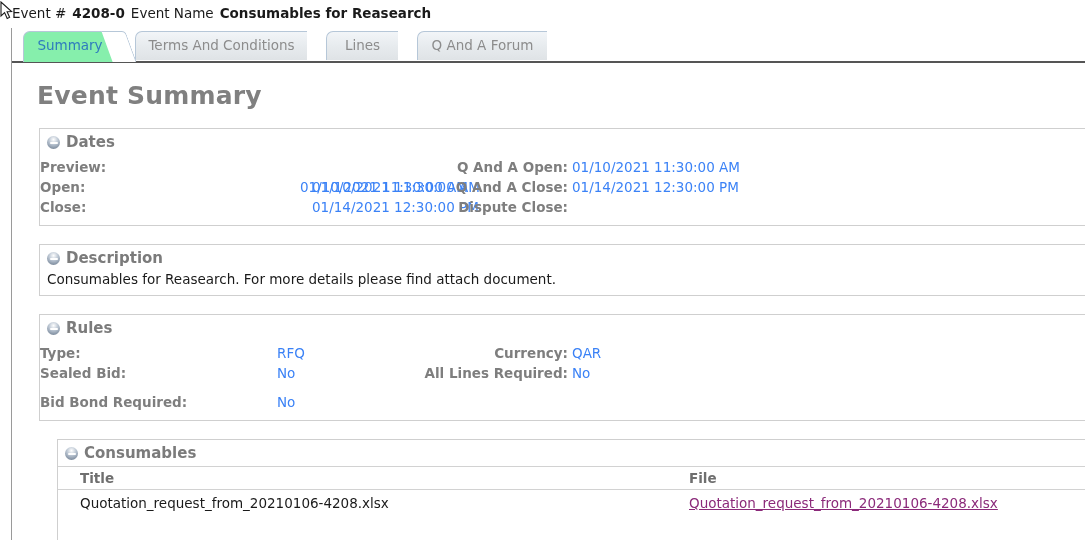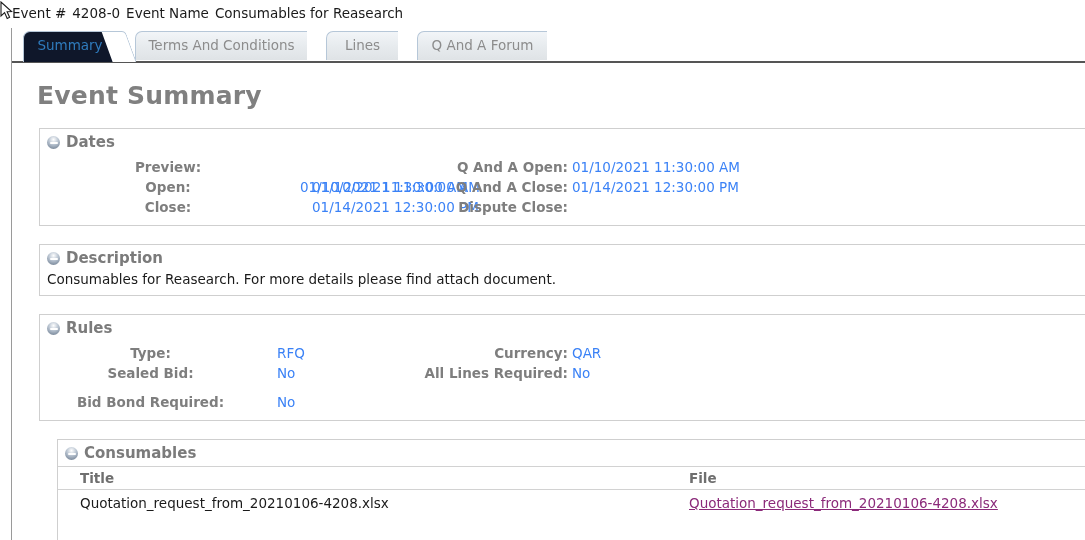--- a/index.html
+++ b/index.html
@@ -22,21 +22,21 @@
     position: absolute;
     left: 12px;
     top: 3px;
     height: 20px;
     line-height: 20px;
     white-space: nowrap;
     font-size: 13.5px;
     color: #1a1a1a;
   }
   #event-header .lbl { font-weight: normal; }
-  #event-header .val { font-weight: normal; }
+  #event-header .val { font-weight: bold; }
   #event-header .gap { display: inline-block; width: 6px; }
 
   
   #cursor {
     position: absolute;
     left: 0px;
     top: 1px;
     width: 14px;
     height: 20px;
     pointer-events: none;
@@ -91,21 +91,21 @@
   }
   .tab.inactive {
     background: linear-gradient(to bottom, #f2f5f8 0%, #e8ecef 45%, #dfe3e6 100%);
     color: #8c8c8c;
     font-weight: normal;
   }
   .tab.inactive .tab-skew {
     background: linear-gradient(to bottom, #f2f5f8 0%, #e8ecef 45%, #dfe3e6 100%);
   }
   .tab.active {
-    background: #0f172a;
+    background: #86efac;
     color: #2f7bbd;
     z-index: 6;
     height: 31px;
     line-height: 27px;
   }
   .tab.active .tab-skew {
     background: #ffffff;
     height: 31px;
   }
   #tab-underline {
@@ -180,21 +180,21 @@
   .panel-body { padding: 0 0 10px 0; }
 
   
   .kv-grid {
     display: grid;
     grid-template-columns: 260px 12px 260px 260px;
     row-gap: 4px;
     padding-top: 4px;
   }
   .kv-label {
-    text-align: center;
+    text-align: left;
     font-weight: bold;
     color: #7e7e7e;
     font-size: 13.5px;
     white-space: nowrap;
     padding-right: 4px;
   }
   .kv-value {
     text-align: left;
     color: #3b82f6;
     font-size: 13.5px;

